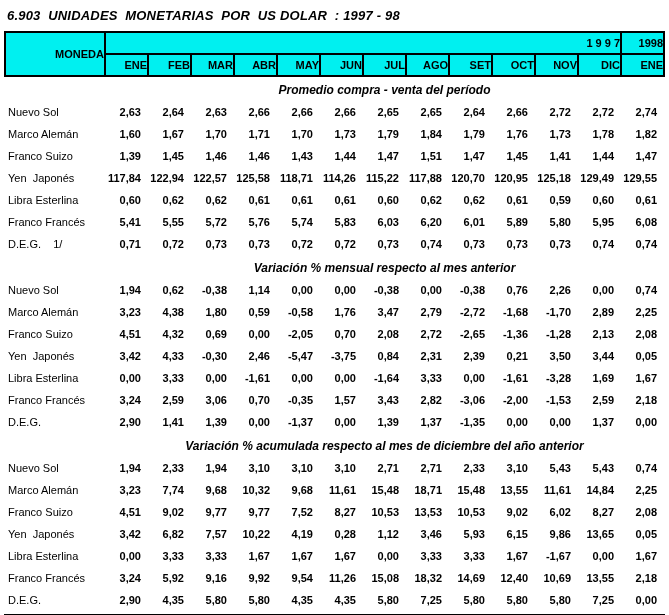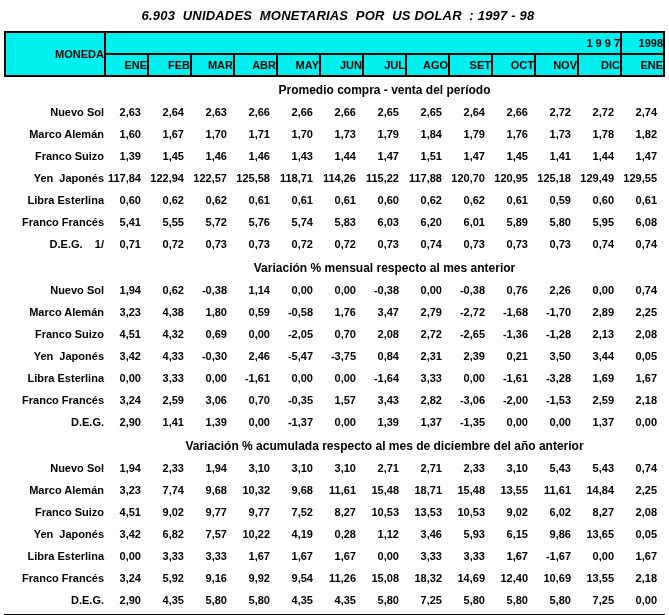--- a/index.html
+++ b/index.html
@@ -12,21 +12,20 @@
     color: #000000;
     overflow: hidden;
   }
   .title {
     font-size: 13px;
     font-weight: bold;
     font-style: italic;
     white-space: pre;
     padding: 8px 0 0 7px;
     letter-spacing: 0.2px;
-    text-align: center;
   }
   table.units {
     border-collapse: collapse;
     table-layout: fixed;
     margin: 8px 0 0 4px;
     width: 661px;
   }
   col.c-label { width: 100px; }
   col.c-num   { width: 43px; }
   thead th {
@@ -35,29 +34,30 @@
     font-size: 11px;
     font-weight: bold;
     height: 20px;
     padding: 0;
     text-align: right;
     white-space: pre;
   }
   td.section-header {
     font-size: 12px;
     font-weight: bold;
+    font-style: italic;
     text-align: center;
     height: 22px;
     vertical-align: middle;
     padding: 2px 0 0 0;
   }
   td.row-label {
     font-size: 11px;
-    font-weight: bold;
-    text-align: right;
+    font-weight: normal;
+    text-align: left;
     padding-left: 3px;
     white-space: pre;
     height: 20px;
   }
   td.num {
     font-size: 11px;
     font-weight: bold;
     text-align: right;
     padding-right: 7px;
     height: 20px;

